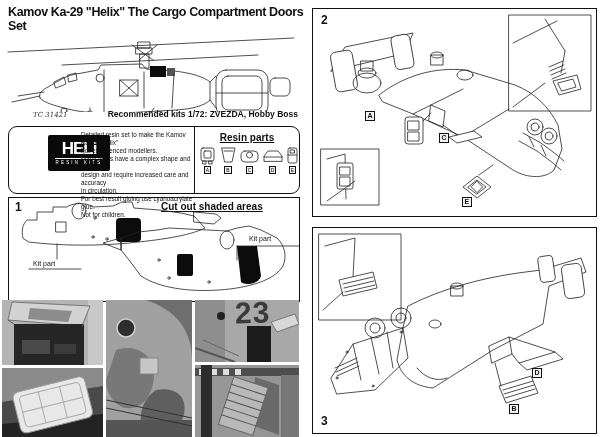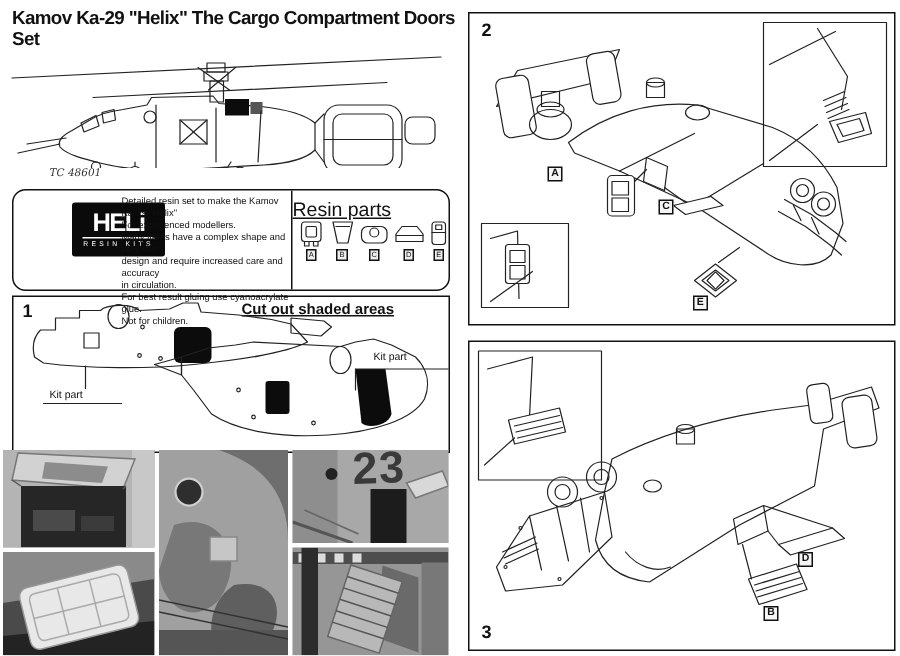--- a/index.html
+++ b/index.html
@@ -11,21 +11,21 @@
   .product-code{left:33px;top:111px;font-family:"DejaVu Serif",serif;font-style:italic;font-size:7px;color:#333;}
   .recommended{left:96px;top:109px;width:202px;text-align:right;font-size:8.5px;font-weight:bold;}
   
   .info-box{left:8px;top:126px;width:290px;height:66px;border:1px solid #111;border-radius:9px;}
   .info-divider{left:185px;top:0;width:1px;height:66px;background:#111;}
   .logo{left:6px;top:8px;width:62px;height:36px;background:#0a0a0a;border-radius:2px;
         display:flex;flex-direction:column;align-items:center;justify-content:center;margin-left:33px;}
   .logo-main{color:#fff;font-weight:900;font-size:17px;line-height:16px;letter-spacing:-1px;}
   .logo-sub{color:#fff;font-size:4.5px;letter-spacing:2.2px;border-top:1px solid #fff;padding-top:1px;margin-top:1px;}
   .desc{left:72px;top:4px;width:112px;font-size:6.3px;line-height:8px;}
-  .rp-title{left:186px;top:5px;width:104px;text-align:left;font-size:13px;font-weight:normal;text-decoration:underline;}
+  .rp-title{left:186px;top:5px;width:104px;text-align:center;font-size:10px;font-weight:bold;text-decoration:underline;}
   .rp-row{left:190px;top:20px;width:100px;display:flex;justify-content:space-between;}
   .rp-item{display:flex;flex-direction:column;align-items:center;}
   .rp-letter{font-size:5px;border:1px solid #111;background:#eee;padding:0 1px;margin-top:1px;line-height:6px;}
   
   .panel{border:1px solid #111;}
   .step1-box{left:8px;top:197px;width:290px;height:103px;}
   .step2-box{left:312px;top:8px;width:283px;height:207px;}
   .step3-box{left:312px;top:227px;width:283px;height:205px;}
   .step-num{font-size:12px;font-weight:bold;}
   .s1num{left:6px;top:2px;}
@@ -85,21 +85,22 @@
     <line class="ln" x1="170" y1="54" x2="168" y2="88"></line>
     <line class="ln" x1="100" y1="50" x2="100" y2="92"></line>
     <circle class="ln" cx="86" cy="95" r="4"></circle>
     <circle class="ln" cx="146" cy="96" r="4.5"></circle>
     <circle class="ln" cx="156" cy="96" r="4.5"></circle>
     <circle class="ln" cx="60" cy="91" r="3"></circle>
     <line class="ln" x1="86" y1="91" x2="86" y2="88"></line>
     <line class="ln" x1="148" y1="91" x2="150" y2="88"></line>
   </svg>
 
-  <div class="abs product-code">TC 48601</div>
+  <div class="abs product-code">TC 31421</div>
+  <div class="abs recommended">Recommended kits 1/72: ZVEZDA, Hobby Boss</div>
 
   <div class="abs info-box">
     <div class="abs info-divider"></div>
     <div class="abs logo">
       <div class="logo-main">HELi</div>
       <div class="logo-sub">RESIN KITS</div>
     </div>
     <div class="abs desc">
       <div>Detailed resin set to make the Kamov Ka-29 "Helix"</div>
       <div>For experienced modellers.</div>

